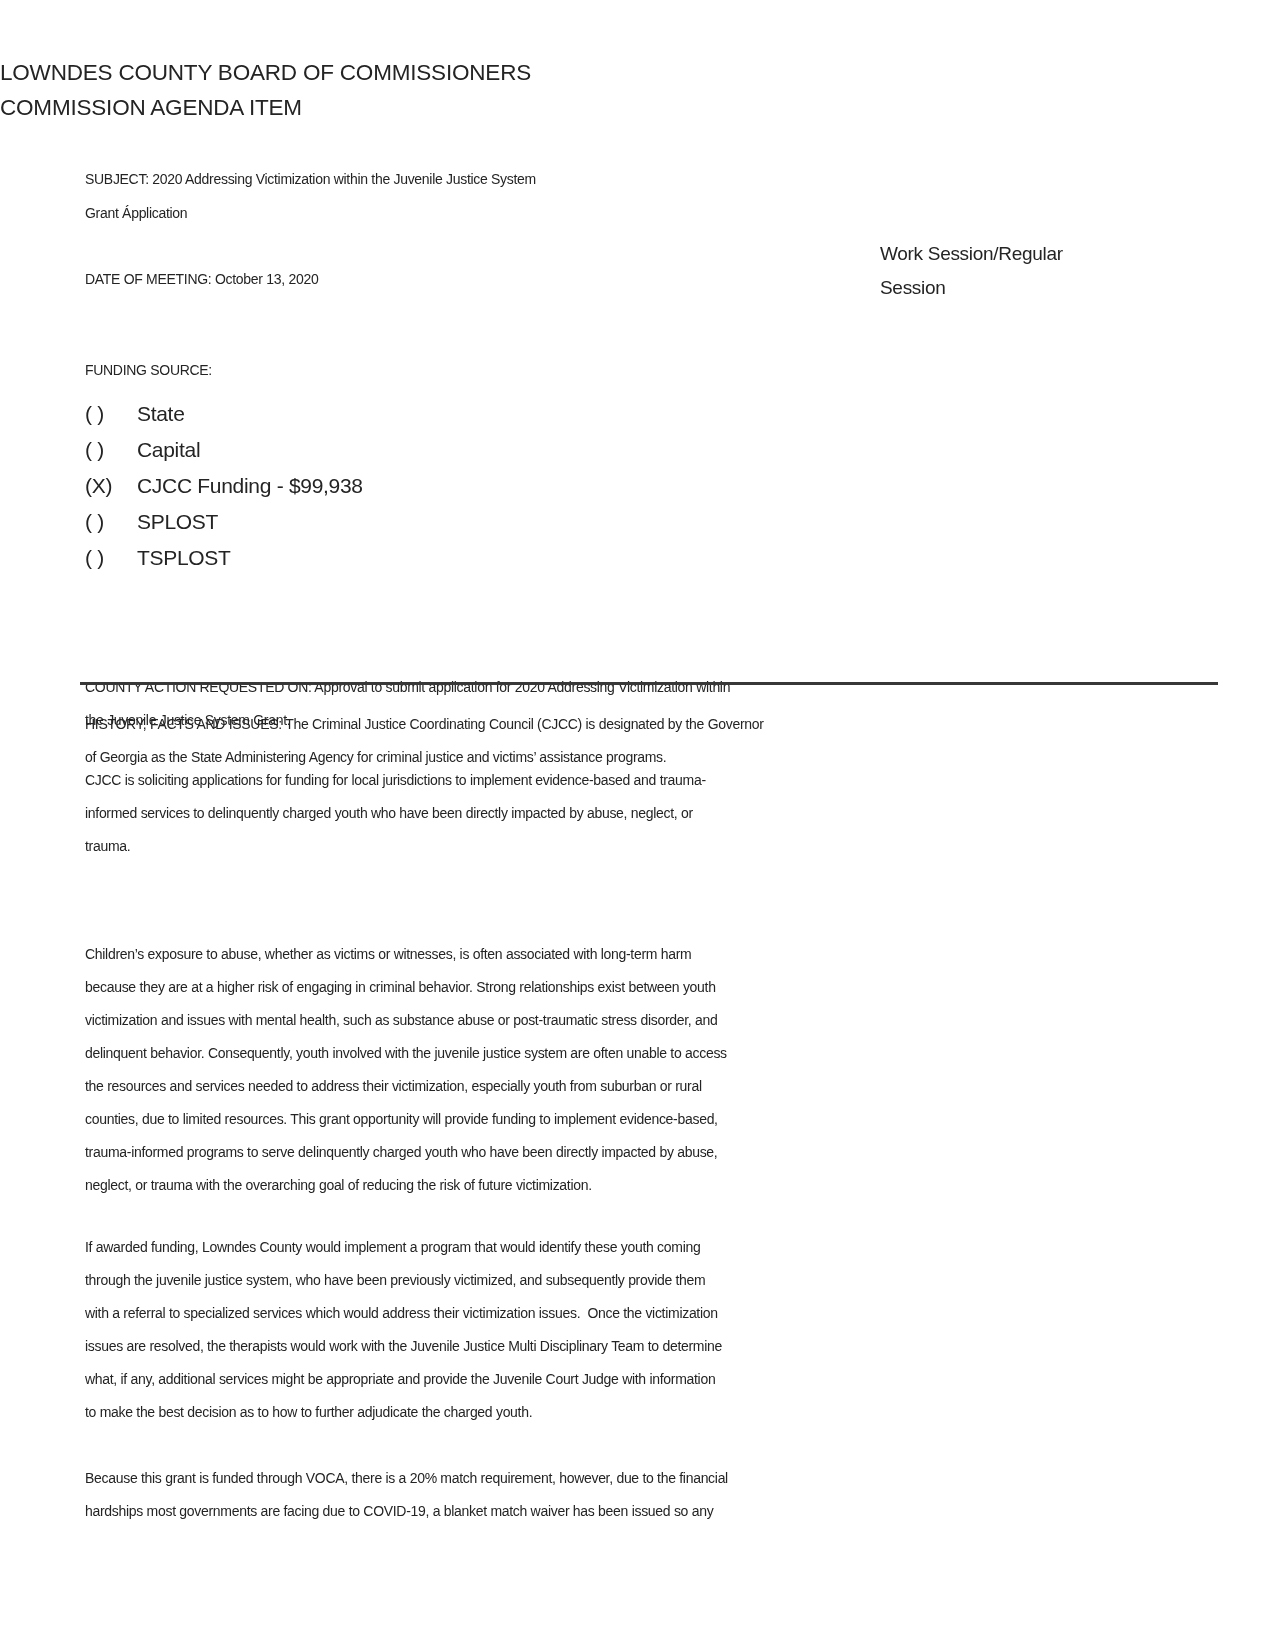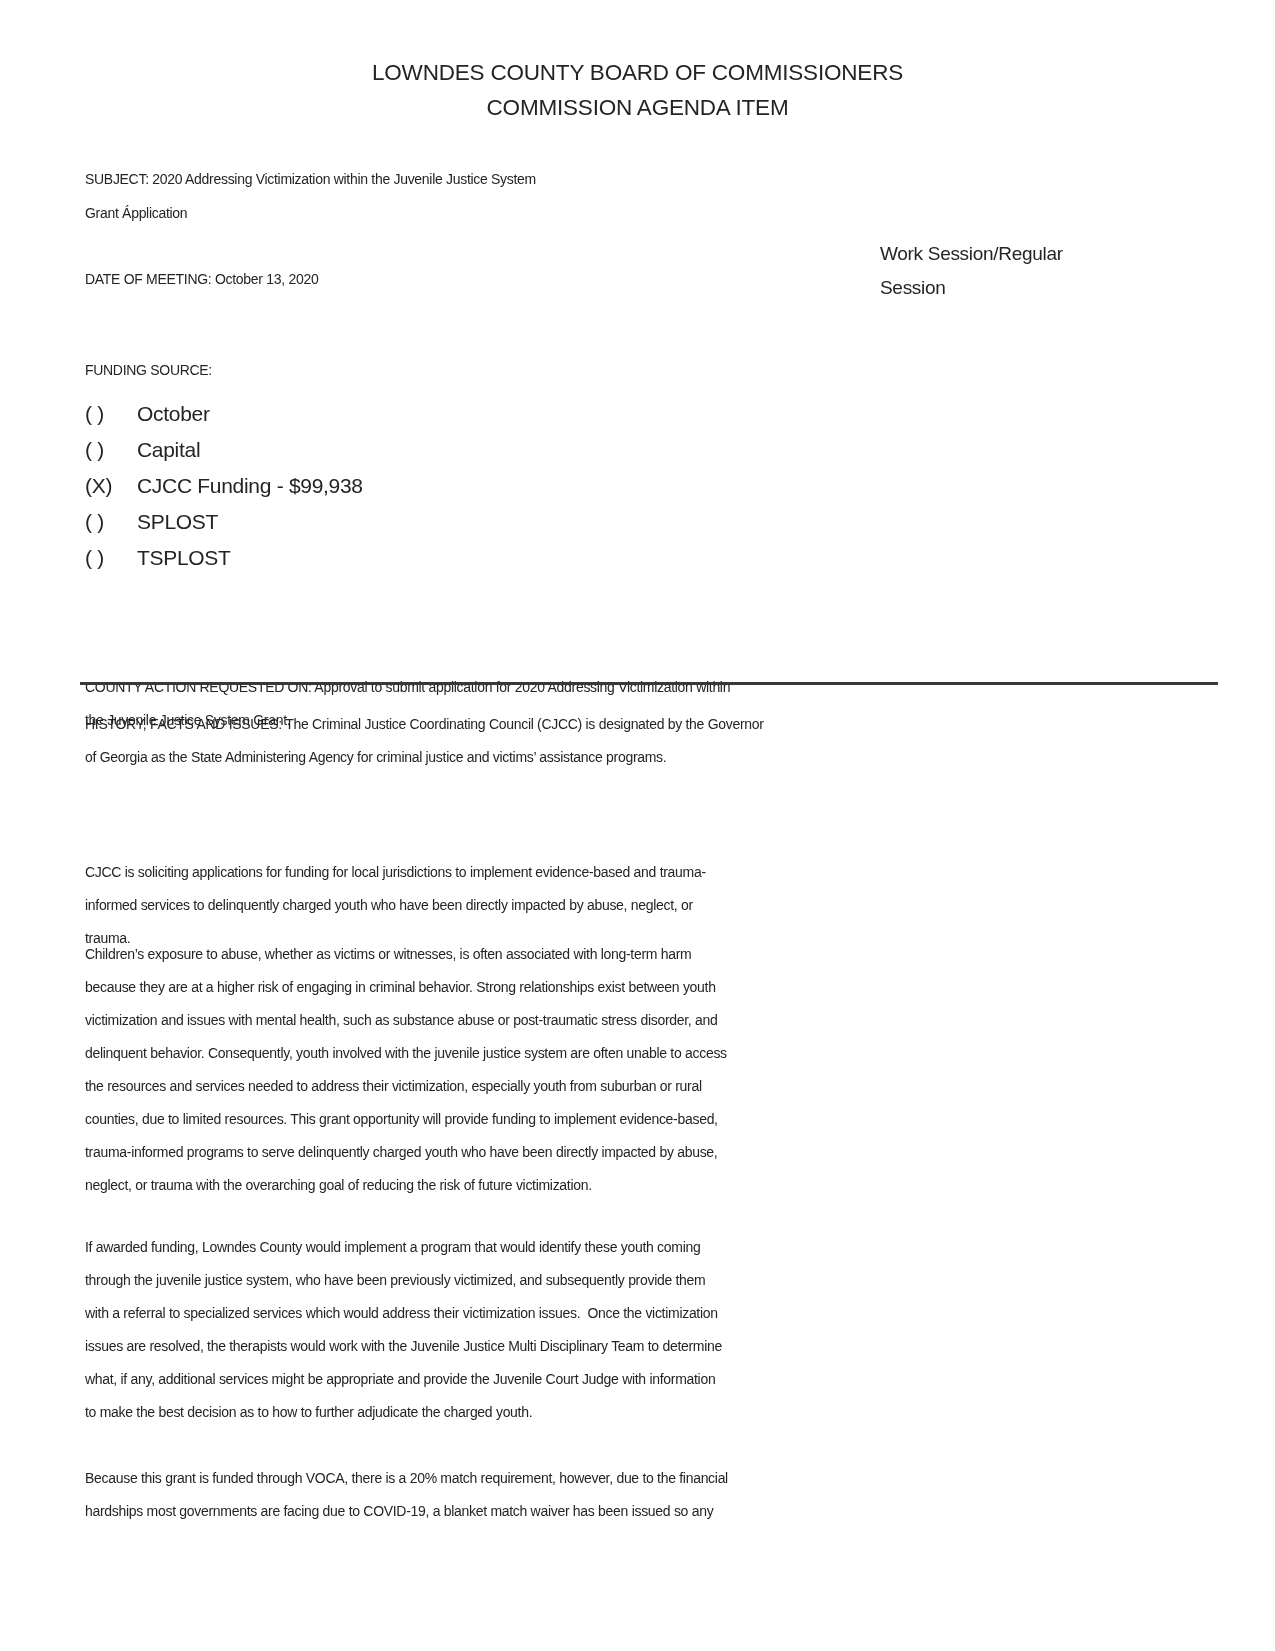--- a/index.html
+++ b/index.html
@@ -12,21 +12,21 @@
     width: 1275px;
     height: 1651px;
     background: #ffffff;
     font-family: "Liberation Sans", sans-serif;
     color: #242424;
     overflow: hidden;
   }
   .abs { position: absolute; }
   .doc-title {
     width: 100%;
-    text-align: center;
+    text-align: left;
     font-size: 22.5px;
     letter-spacing: -0.2px;
     white-space: pre;
   }
   .textblock {
     left: 85px;
     font-size: 14px;
     line-height: 33px;
     letter-spacing: -0.3px;
     white-space: pre;
@@ -79,21 +79,21 @@
 Session</div>
 
   <div class="abs textblock" style="top: 263px;">DATE OF MEETING: October 13, 2020</div>
 
 
   <div class="abs textblock" style="top: 354px;">FUNDING SOURCE:</div>
 
   <div class="abs options">
     <div class="option-row">
       <span class="option-marker">( )</span>
-      <span class="option-label">October</span>
+      <span class="option-label">State</span>
     </div>
     <div class="option-row">
       <span class="option-marker">( )</span>
       <span class="option-label">Capital</span>
     </div>
     <div class="option-row">
       <span class="option-marker">(X)</span>
       <span class="option-label">CJCC Funding - $99,938</span>
     </div>
     <div class="option-row">
@@ -107,21 +107,21 @@
   </div>
 
   <div class="abs textblock" style="top: 626px; margin-top: 45px;">COUNTY ACTION REQUESTED ON: Approval to submit application for 2020 Addressing Victimization within
 the Juvenile Justice System Grant.</div>
 
   <div class="abs rule"></div>
 
   <div class="abs textblock" style="top: 708px;">HISTORY, FACTS AND ISSUES: The Criminal Justice Coordinating Council (CJCC) is designated by the Governor
 of Georgia as the State Administering Agency for criminal justice and victims’ assistance programs.</div>
 
-  <div class="abs textblock" style="top: 856px;">CJCC is soliciting applications for funding for local jurisdictions to implement evidence-based and trauma-
+  <div class="abs textblock" style="top: 764px;">CJCC is soliciting applications for funding for local jurisdictions to implement evidence-based and trauma-
 informed services to delinquently charged youth who have been directly impacted by abuse, neglect, or
 trauma.</div>
 
   <div class="abs textblock" style="top: 938px;">Children’s exposure to abuse, whether as victims or witnesses, is often associated with long-term harm
 because they are at a higher risk of engaging in criminal behavior. Strong relationships exist between youth
 victimization and issues with mental health, such as substance abuse or post-traumatic stress disorder, and
 delinquent behavior. Consequently, youth involved with the juvenile justice system are often unable to access
 the resources and services needed to address their victimization, especially youth from suburban or rural
 counties, due to limited resources. This grant opportunity will provide funding to implement evidence-based,
 trauma-informed programs to serve delinquently charged youth who have been directly impacted by abuse,

